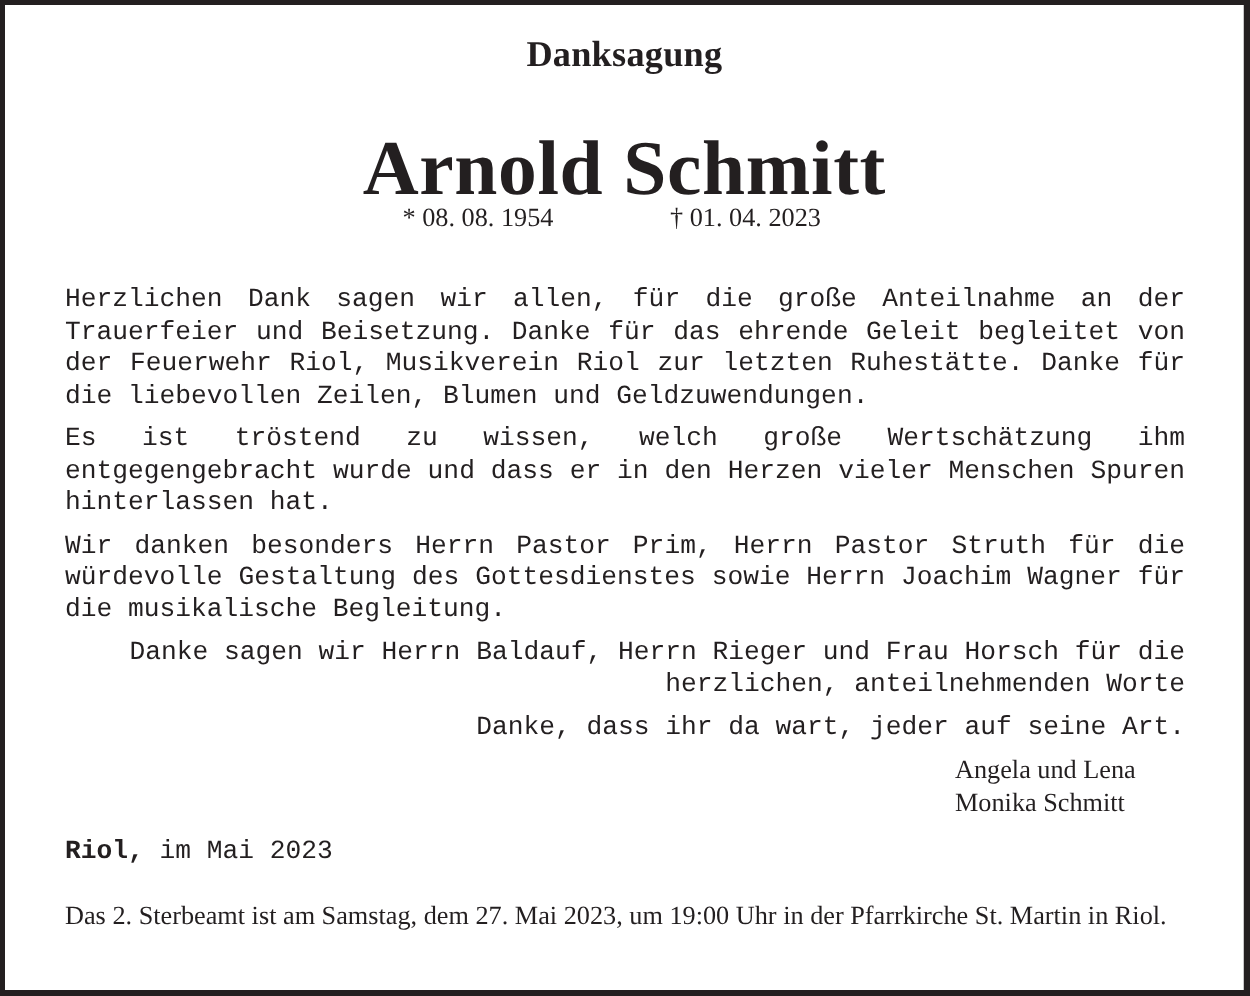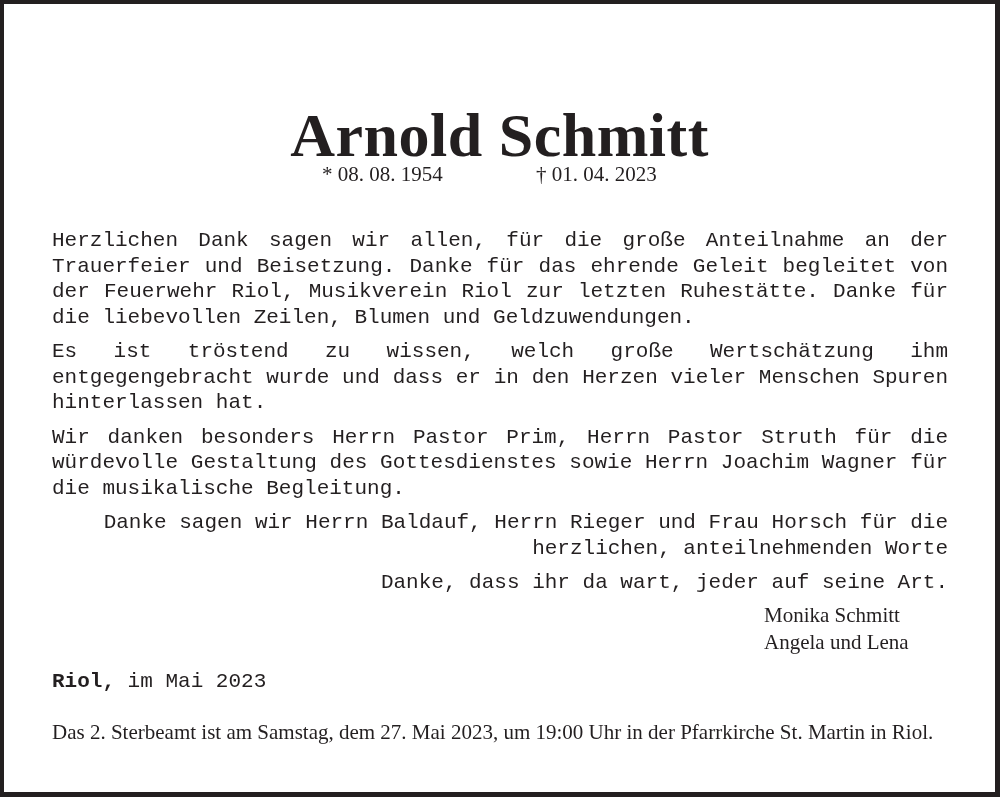--- a/index.html
+++ b/index.html
@@ -55,35 +55,36 @@
     .notice {
       position: absolute; left: 48px; width: 896px; top: 716px;
       font-family: "Liberation Serif", serif;
       font-size: 21px; line-height: 25.5px;
     }
   </style>
 </head>
 <body>
 
 <div class="page">
+  <div class="heading">Danksagung</div>
   <div class="name">Arnold Schmitt</div>
   <div class="dates">
     <span class="date-birth"><span>*</span> <span>08. 08. 1954</span></span>
     <span class="date-death"><span>†</span> <span>01. 04. 2023</span></span>
   </div>
 
   <div class="body">
     <p>Herzlichen Dank sagen wir allen, für die große Anteilnahme an der Trauerfeier und Beisetzung. Danke für das ehrende Geleit begleitet von der Feuerwehr Riol, Musik­verein Riol zur letzten Ruhestätte. Danke für die liebevollen Zeilen, Blumen und Geldzuwendungen.</p>
     <p>Es ist tröstend zu wissen, welch große Wertschätzung ihm entgegengebracht wurde und dass er in den Herzen vieler Menschen Spuren hinterlassen hat.</p>
     <p>Wir danken besonders Herrn Pastor Prim, Herrn Pastor Struth für die würdevolle Gestaltung des Gottesdienstes sowie Herrn Joachim Wagner für die musikalische Begleitung.</p>
     <p class="left">Danke sagen wir Herrn Baldauf, Herrn Rieger und Frau Horsch für die herzlichen, anteilnehmenden Worte</p>
     <p class="left">Danke, dass ihr da wart, jeder auf seine Art.</p>
   </div>
 
   <div class="signature">
+    <div>Angela und Lena</div>
     <div>Monika Schmitt</div>
-    <div>Angela und Lena</div>
   </div>
 
   <div class="place"><b>Riol,</b><span> im Mai 2023</span></div>
 
   <div class="notice">Das 2. Sterbeamt ist am Samstag, dem 27. Mai 2023, um 19:00 Uhr in der Pfarrkirche St. Martin in Riol.</div>
 </div>
 
 </body></html>

